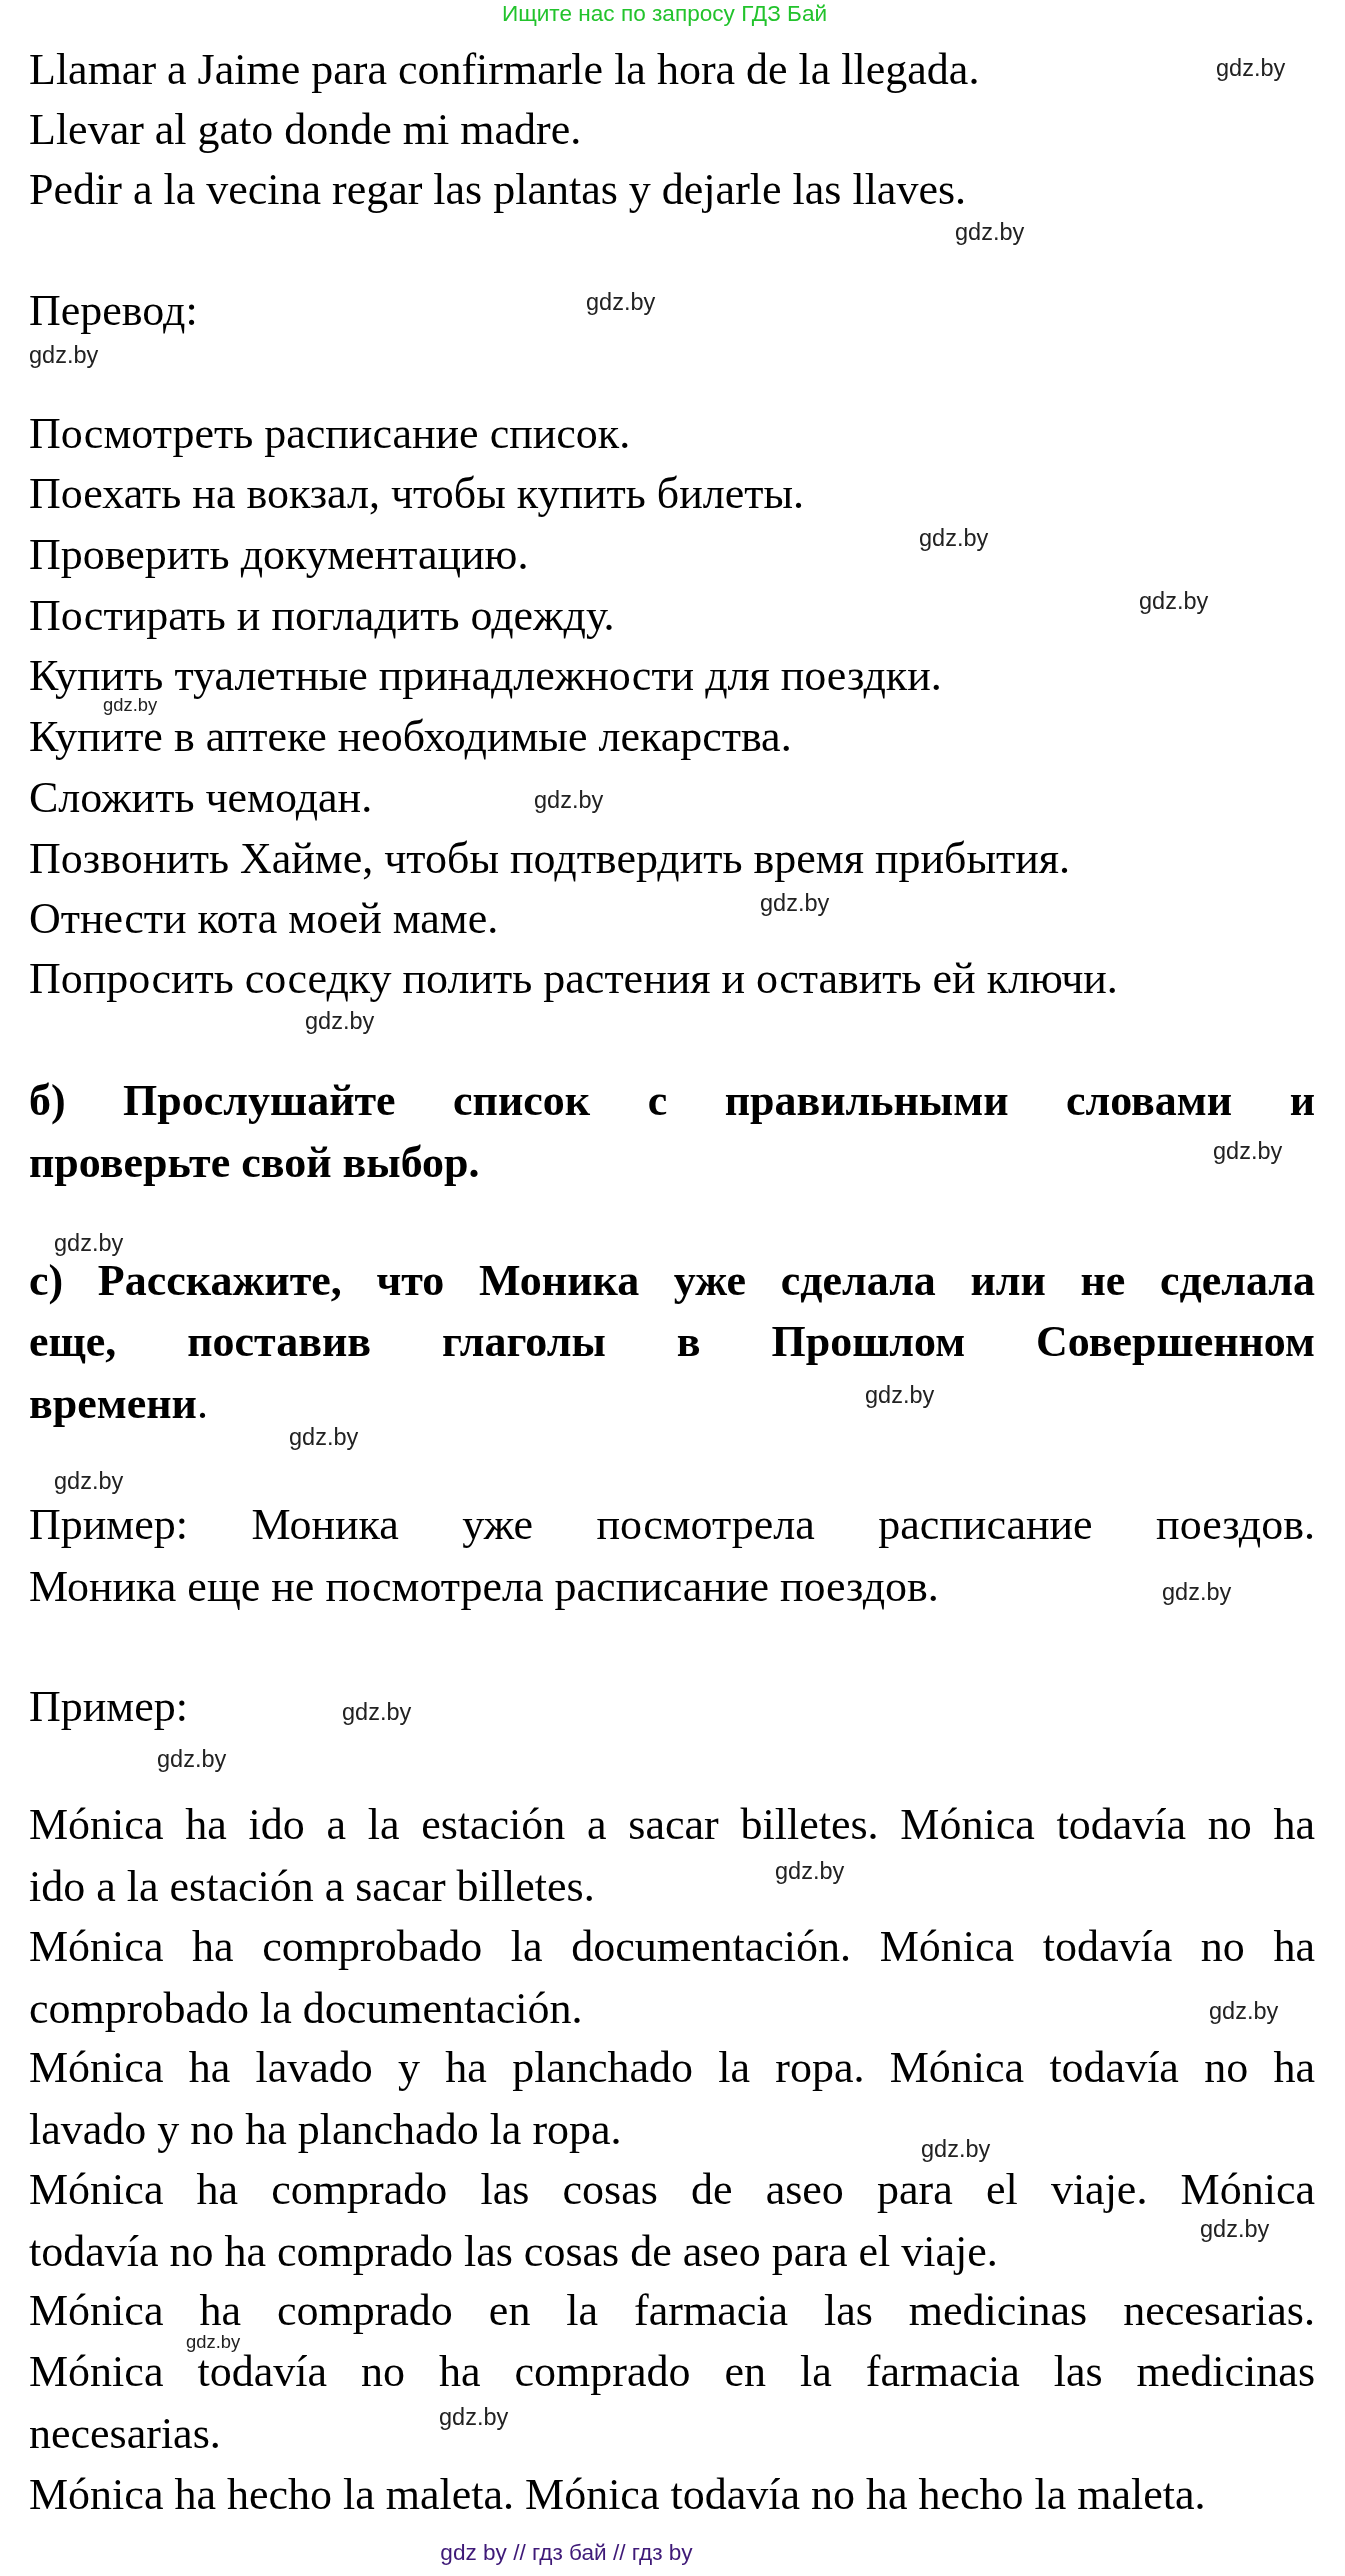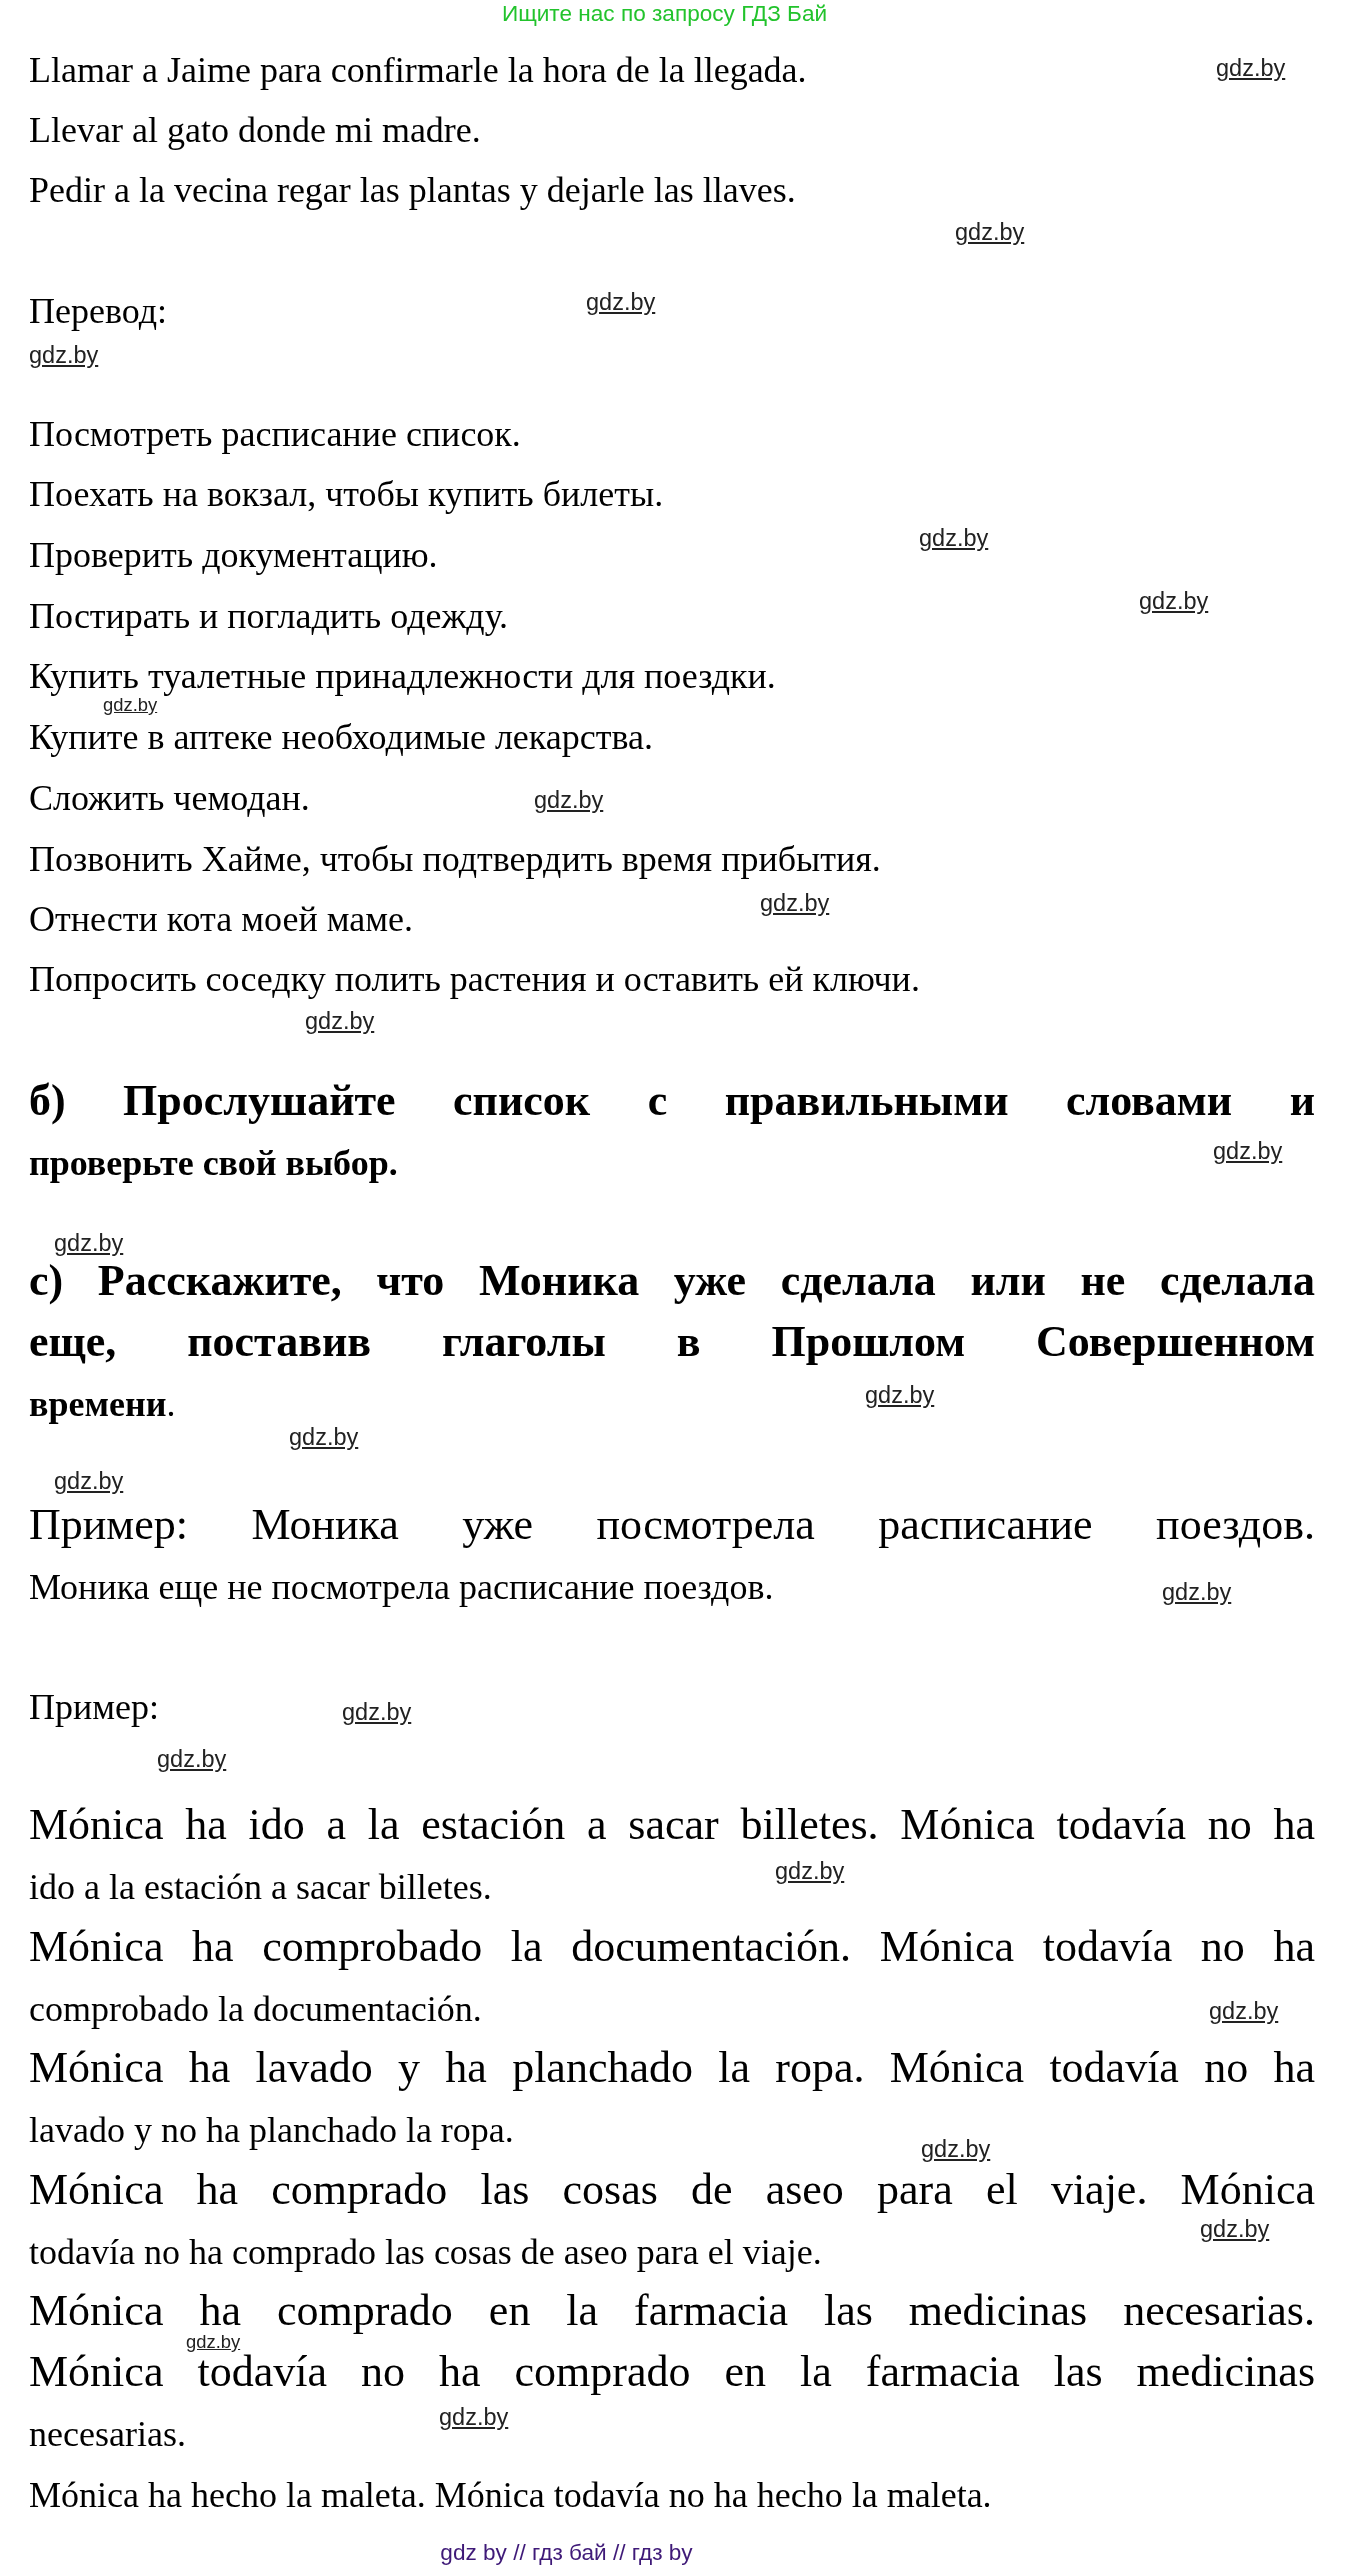--- a/index.html
+++ b/index.html
@@ -1,22 +1,22 @@
 <!DOCTYPE html>
 <html style="font-size:13.4px"><head>
 <meta charset="utf-8">
 <style>
   html, body { margin:0; padding:0; background:#fff; }
   body { width:1345px; height:2576px; position:relative; overflow:hidden; font-family:"Liberation Serif", serif; color:#000; }
   .top-banner { position:absolute; top:0; left:0; width:1329px; text-align:center; font-family:"Liberation Sans", sans-serif; font-size:22.6px; color:#22c32c; line-height:28.5px; }
   .footer { position:absolute; top:2540px; left:0; width:1133px; text-align:center; font-family:"Liberation Sans", sans-serif; font-size:22.6px; color:#3f1a78; }
-  .line { position:absolute; left:29px; font-size:36px; line-height:52px; white-space:nowrap; }
+  .line { position:absolute; left:29px; font-size:44px; line-height:52px; white-space:nowrap; }
   .just { position:absolute; left:29px; width:1286px; font-size:44px; line-height:61px; text-align:justify; text-align-last:justify; white-space:normal; }
   .b { font-weight:bold; }
-  .wm { position:absolute; font-family:"Liberation Sans", sans-serif; font-size:23.5px; color:#222;text-decoration:underline; }
+  .wm { position:absolute; font-family:"Liberation Sans", sans-serif; font-size:23.5px; color:#222; }
   .wm.sm { font-size:18.4px; }
 </style>
 </head>
 <body>
 
 <div class="top-banner">Ищите нас по запросу ГДЗ Бай</div>
 
 <div class="line" style="top:44px">Llamar a Jaime para confirmarle la hora de la llegada.</div>
 <div class="line" style="top:104px">Llevar al gato donde mi madre.</div>
 <div class="line" style="top:164px">Pedir a la vecina regar las plantas y dejarle las llaves.</div>

